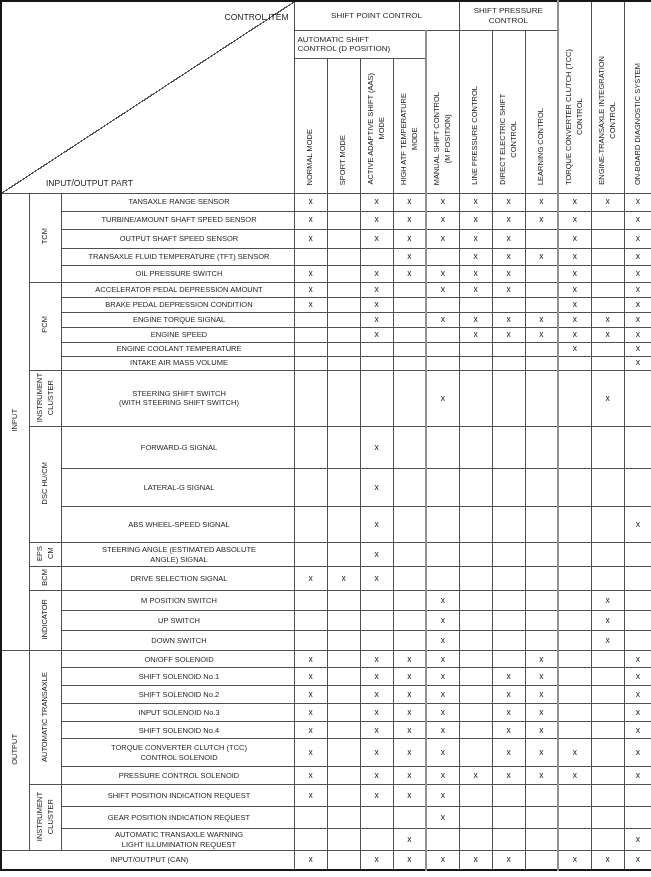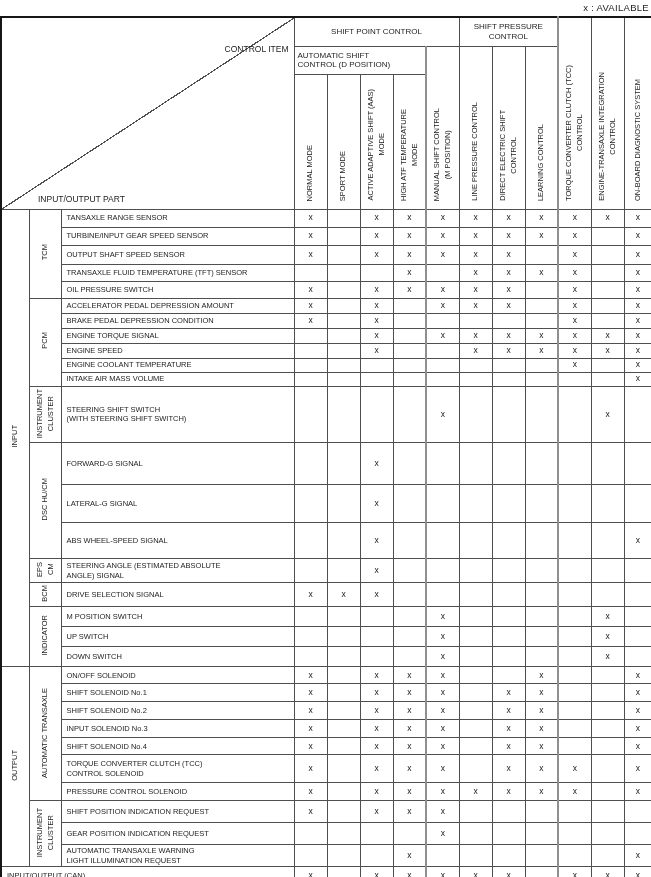--- a/index.html
+++ b/index.html
@@ -23,42 +23,42 @@
   }
   tr.h1 { height: 29px; } tr.h2 { height: 28px; margin-top: 20px; } tr.h3 { height: 135px; }
   .grp { text-align: center; white-space: pre-line; font-size: 8px; }
   .grp.sub { text-align: left; padding-left: 3px; }
   .diag {
     position: relative;
     background-image: linear-gradient(to bottom right,
       transparent calc(50% - 0.6px), #4f4f4f calc(50% - 0.6px),
       #4f4f4f calc(50% + 0.6px), transparent calc(50% + 0.6px));
   }
-  .ci  { position: absolute; top: 27px; right: 5px; font-size: 8.5px; }
-  .iop { position: absolute; bottom: 4px; left: 4px; font-size: 8.5px; padding-left: 32px; }
+  .ci  { position: absolute; top: 11px; right: 5px; font-size: 8.5px; }
+  .iop { position: absolute; bottom: 4px; left: 12px; font-size: 8.5px; padding-left: 32px; }
   .vcol { vertical-align: bottom; text-align: center; }
   .v {
     writing-mode: vertical-rl; transform: rotate(180deg);
     white-space: pre-line; display: inline-block;
     font-size: 7.5px; line-height: 10.5px; margin: 4px 0 5px 0;
   }
   .vgrp { text-align: center; vertical-align: middle; }
   .vgrp .v { margin: 2px 0; }
   .lbl {
     padding: 1px 2px 1px 5px; white-space: pre-line;
     vertical-align: middle;
+    text-align: center;
   }
   .mk { text-align: center; vertical-align: middle; font-size: 8.5px; }
   .gsep { border-left: 2px solid #909090; }
 </style>
 </head>
 <body>
 
 <div class="page">
-  <div class="legend">x : AVAILABLE</div>
 
   <table class="matrix">
     <colgroup>
       <col style="width:28px">
         <col style="width:32px">
         <col style="width:233px">
       <col style="width:33px">
         <col style="width:33px">
         <col style="width:33px">
       <col style="width:33px">
@@ -115,21 +115,21 @@
           <td class="mk">x</td>
           <td class="mk gsep">x</td>
           <td class="mk">x</td>
           <td class="mk">x</td>
           <td class="mk">x</td>
           <td class="mk gsep">x</td>
           <td class="mk">x</td>
           <td class="mk">x</td>
         </tr>
         <tr style="height: 18px;">
-          <td class="lbl">TURBINE/INPUT GEAR SPEED SENSOR</td>
+          <td class="lbl">TURBINE/AMOUNT SHAFT SPEED SENSOR</td>
           <td class="mk">x</td>
           <td class="mk"></td>
           <td class="mk">x</td>
           <td class="mk">x</td>
           <td class="mk gsep">x</td>
           <td class="mk">x</td>
           <td class="mk">x</td>
           <td class="mk">x</td>
           <td class="mk gsep">x</td>
           <td class="mk"></td>

